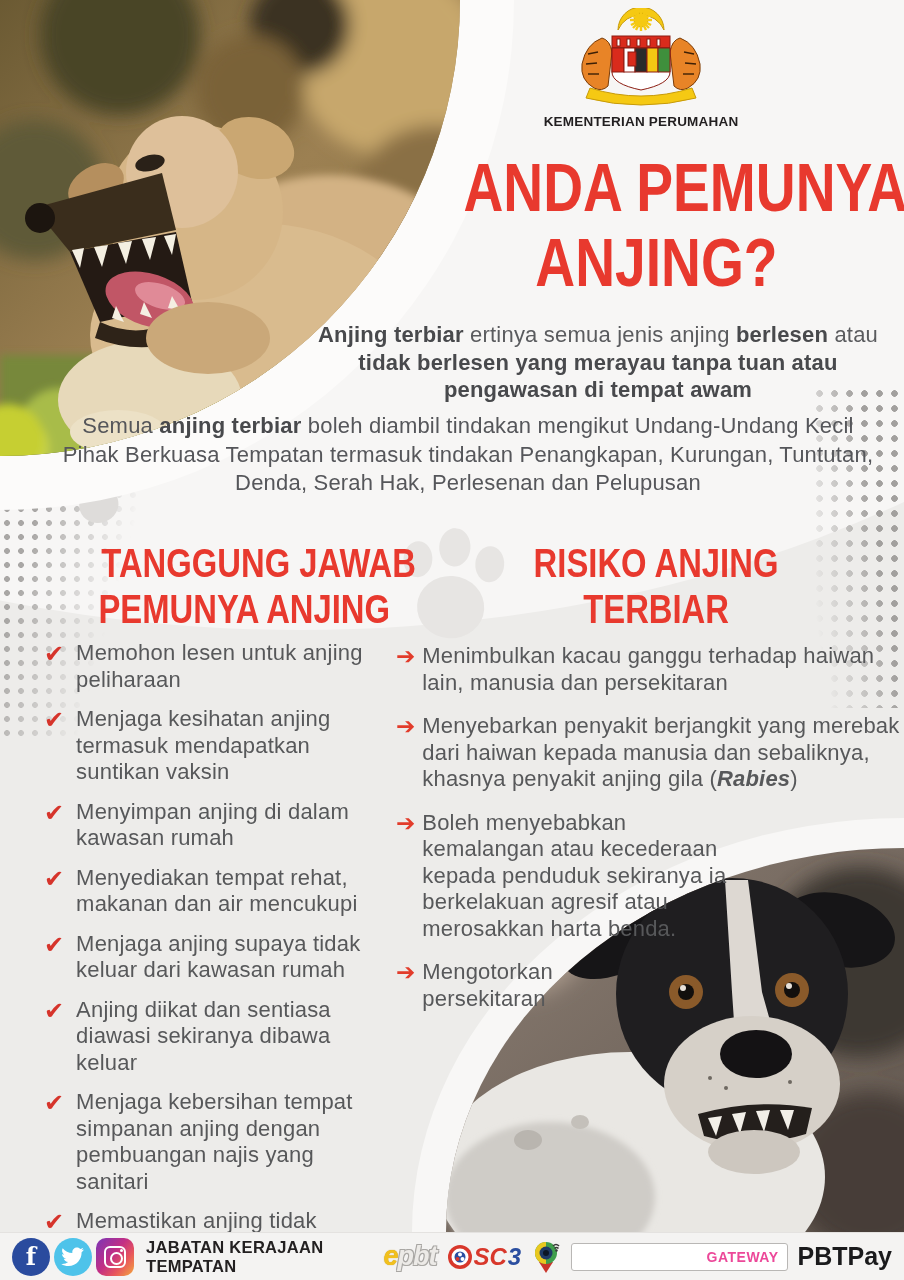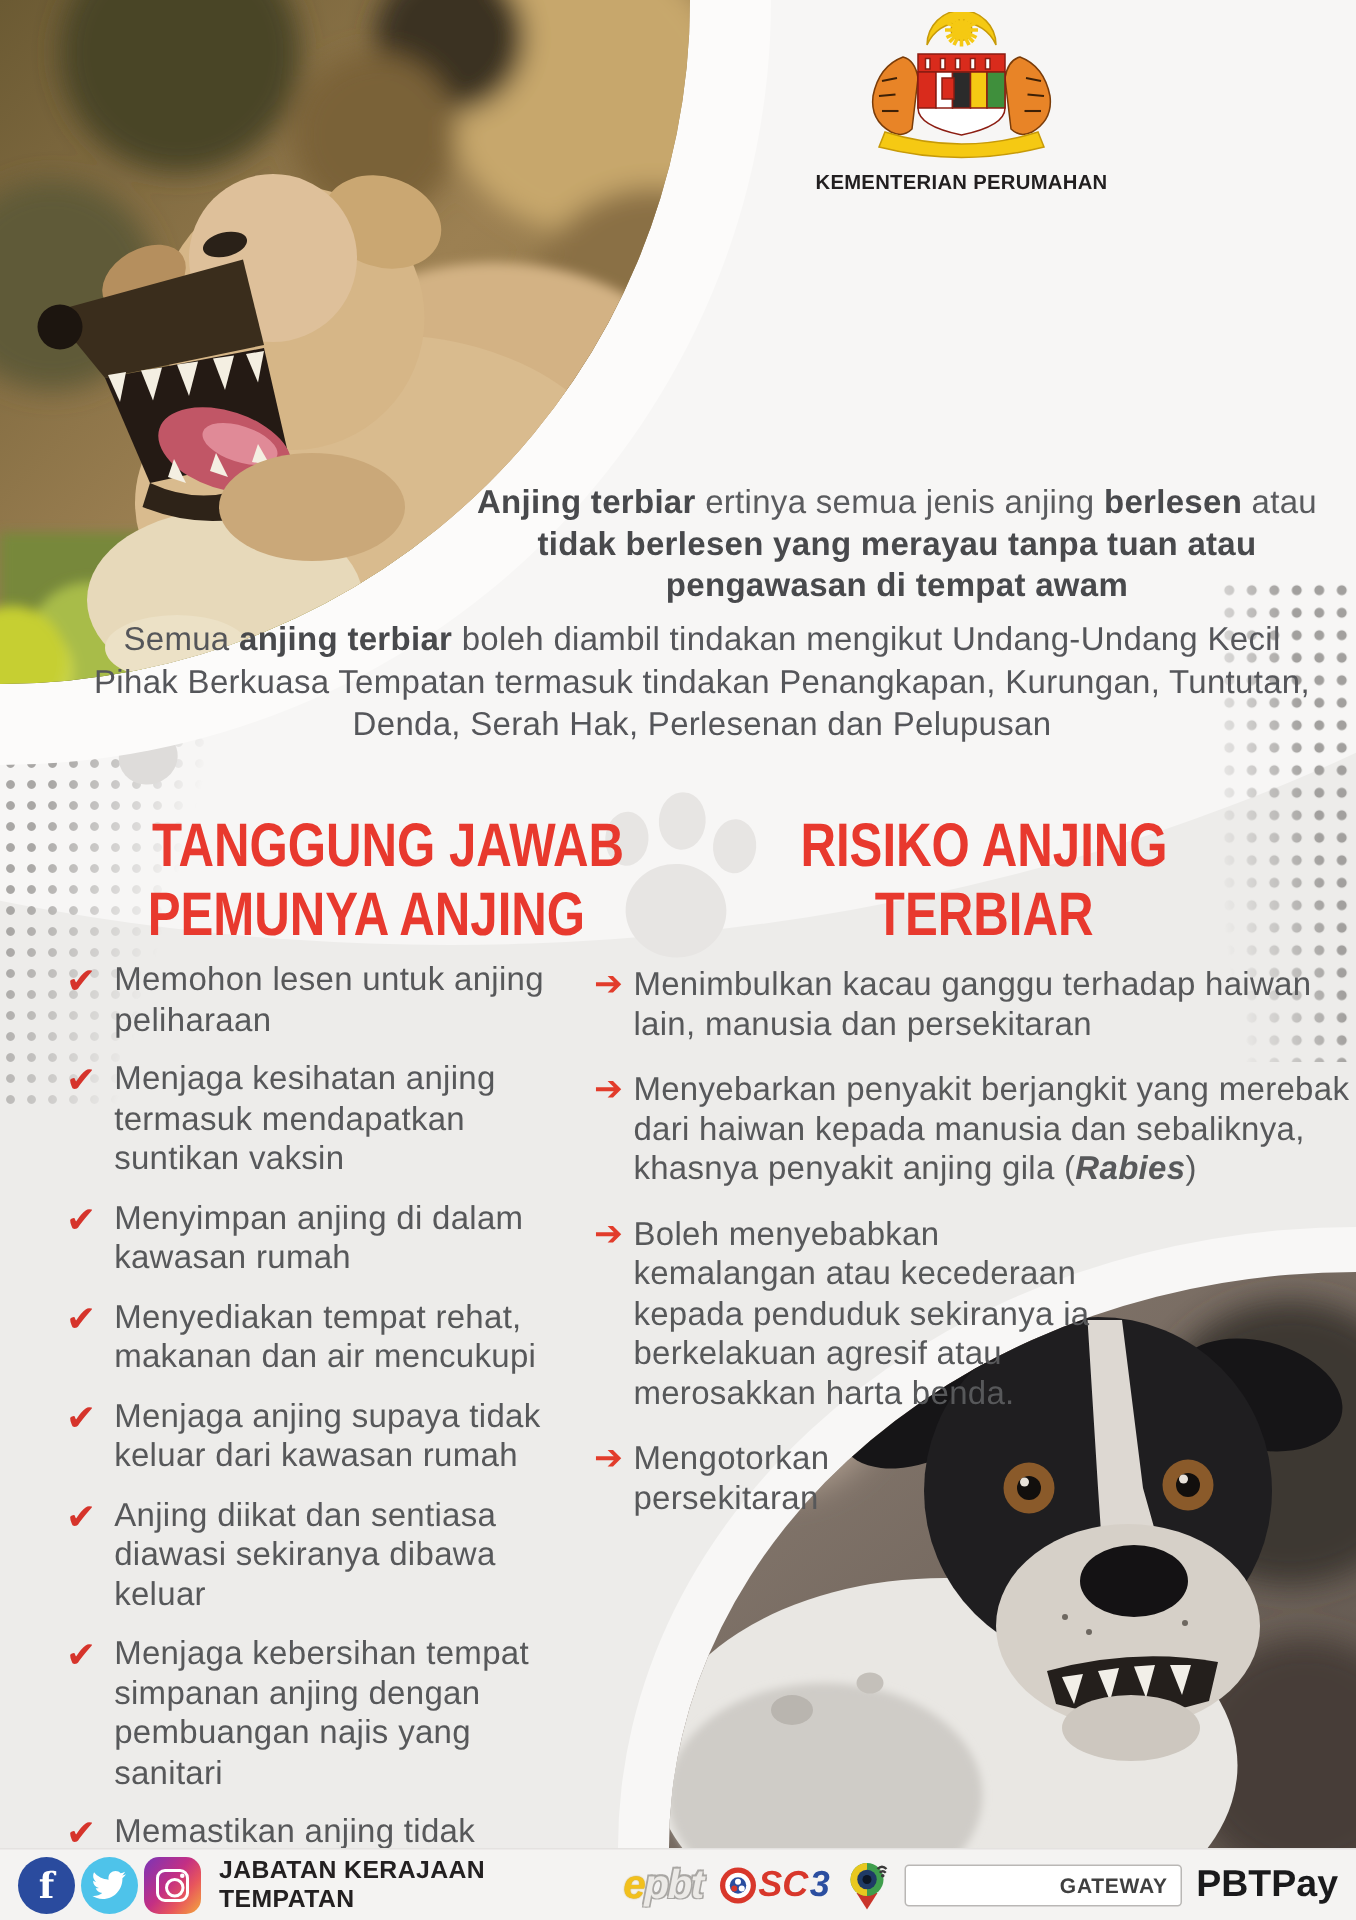--- a/index.html
+++ b/index.html
@@ -94,22 +94,22 @@
   .dept { margin-left:12px; font-size:16.5px; font-weight:bold; color:#232021; letter-spacing:.3px; }
   .footer-logos { margin-left:auto; display:flex; align-items:center; gap:10px; }
   .epbt { font-style:italic; font-weight:800; font-size:27px; letter-spacing:-1px; }
   .epbt .e { color:#f2c01d; text-shadow:0 0 1px #b98f10; }
   .epbt .pbt { color:#eceae7; text-shadow:-1px -1px 0 #a9a7a4,1px -1px 0 #a9a7a4,-1px 1px 0 #a9a7a4,1px 1px 0 #a9a7a4; }
   .osc3 { display:flex; align-items:center; gap:1px; font-style:italic; font-weight:800; font-size:24px; }
   .osc3 .sc { color:#d8372b; } .osc3 .three { color:#2b4ea0; }
   .jkt-badge { display:flex; align-items:stretch; height:28px; border:1px solid #b9b7b5; border-radius:3px; overflow:hidden; background:#fff; }
   .jkt-left { background:#1f4e8c; color:#fff; display:flex; align-items:flex-start; gap:4px; padding:0 24px;
     font-weight:bold; font-size:15px;margin-top:28px; }
-  .jkt-right { display:flex; align-items:center; padding:0 8px; color:#404040; font-weight:bold;
-    font-size:14px; letter-spacing:.5px; }
+  .jkt-right { display:flex; align-items:center; padding:0 8px; color:#ec4899; font-weight:bold;
+    font-size:14px; letter-spacing:.5px;margin-left:32px; }
   .pbtpay { font-weight:800; font-size:25px; color:#1a1a1c; }
 </style>
 </head>
 <body>
 
 <div class="poster">
 
   <div class="white-sweep"></div>
   <div class="dots dots-left"></div>
   <div class="dots dots-right"></div>
@@ -299,20 +299,24 @@
       <path d="M86,40 L98,40 L98,64 L86,64 Z" fill="#3f8f3c"></path>
       <rect x="56" y="44" width="8" height="14" fill="#d92b1c"></rect>
     </g>
 
     <path d="M18,80 Q69,96 120,80 L124,90 Q69,104 14,90 Z" fill="#f5c913" stroke="#c79a08" stroke-width="1"></path>
   </svg>
   <div class="ministry">
     <div>KEMENTERIAN PERUMAHAN</div>
   </div>
 
+  <div class="title">
+    <span class="cond">ANDA PEMUNYA</span><br>
+    <span class="cond">ANJING?</span>
+  </div>
 
   <p class="intro-p1"><span class="seg-b">Anjing terbiar</span><span> ertinya semua jenis anjing </span><span class="seg-b">berlesen</span><span> atau </span><span class="seg-b">tidak berlesen yang merayau tanpa tuan atau pengawasan di tempat awam</span></p>
   <p class="intro-p2"><span>Semua </span><span class="seg-b">anjing terbiar</span><span> boleh diambil tindakan mengikut Undang-Undang Kecil Pihak Berkuasa Tempatan termasuk tindakan Penangkapan, Kurungan, Tuntutan, Denda, Serah Hak, Perlesenan dan Pelupusan</span></p>
 
   <div class="section-head head-left">
     <span class="cond">TANGGUNG JAWAB</span><br>
     <span class="cond">PEMUNYA ANJING</span>
   </div>
   <div class="section-head head-right">
     <span class="cond">RISIKO ANJING</span><br>

